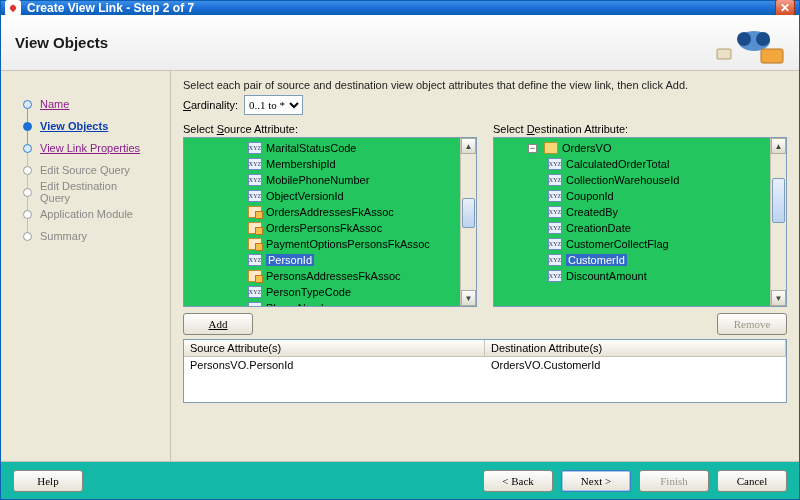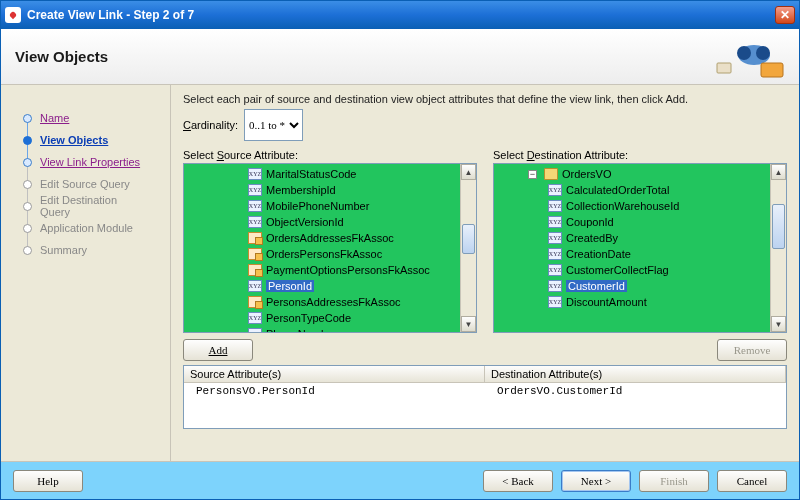--- a/index.html
+++ b/index.html
@@ -1,18 +1,18 @@
 <!DOCTYPE html>
 <html><head>
 <meta charset="utf-8">
 <style>
   * { box-sizing: border-box; }
   html, body { margin:0; padding:0; font-family: Tahoma, sans-serif; font-size:11px; color:#000; }
   .window { width:800px; height:500px; border:1px solid #0a5fb4; background:#ece9d8; display:flex; flex-direction:column; position:relative; }
-  .titlebar { height:28px; background:linear-gradient(to bottom,#3b8ee6 0%,#1c6fd6 50%,#0a5fb4 100%); display:flex; align-items:center; padding:0 4px; color:#fff; font-weight:bold; font-size:12px; }
+  .titlebar { height:14px; background:linear-gradient(to bottom,#3b8ee6 0%,#1c6fd6 50%,#0a5fb4 100%); display:flex; align-items:center; padding:0 4px; color:#fff; font-weight:bold; font-size:12px; }
   .titlebar .icon { width:16px; height:16px; background:#fff; border-radius:3px; margin-right:6px; display:flex; align-items:center; justify-content:center; }
   .titlebar .icon .dot { width:6px; height:6px; background:#d33; border-radius:50% 50% 50% 0; transform:rotate(-45deg); }
   .titlebar .closebtn { margin-left:auto; width:20px; height:18px; background:linear-gradient(#f39e8c,#d34719); border:1px solid #a03010; border-radius:3px; display:flex; align-items:center; justify-content:center; color:#fff; font-weight:bold; font-size:12px; }
   .header { height:56px; background:linear-gradient(to bottom,#fff 0%,#ededed 100%); border-bottom:1px solid #c8c4b8; display:flex; align-items:center; padding:0 14px; position:relative; }
   .header h1 { margin:0; font-size:15px; font-weight:bold; color:#1a1a1a; }
   .header .deco { position:absolute; right:10px; top:4px; width:80px; height:48px; }
   .body { flex:1; display:flex; overflow:hidden; }
   .nav { width:170px; padding:8px 10px 8px 8px; border-right:1px solid #c8c4b8; }
   .nav ul { list-style:none; margin:14px; padding:0; }
   .nav li { display:flex; align-items:center; height:22px; font-size:11px; position:relative; }
@@ -22,21 +22,21 @@
   .nav li .connector { position:absolute; left:4px; top:-8px; width:1px; height:22px; background:#c0c0c0; }
   .nav li.done .connector, .nav li.current .connector { background:#6aa5e8; }
   .nav li a { text-decoration:underline; color:#0a3db4; cursor:pointer; }
   .nav li.done a { color:#8b1e8b; }
   .nav li.current a { color:#0a3db4; font-weight:bold; }
   .nav li.pending span.label { color:#888; }
   .main { flex:1; padding:8px 12px 0 12px; display:flex; flex-direction:column; overflow:hidden; }
   .instruction { color:#222; margin-bottom:4px; }
   .row-card { display:flex; align-items:center; gap:6px; margin-bottom:8px; }
   .underline-key { text-decoration:underline; }
-  select { font-family:Tahoma; font-size:11px; border:1px solid #7f9db9; background:#fff; height:32px; }
+  select { font-family:Tahoma; font-size:11px; border:1px solid #7f9db9; background:#fff; height:20px; }
   .trees { display:flex; gap:16px; }
   .tree-col { flex:1; display:flex; flex-direction:column; }
   .tree-label { margin-bottom:2px; }
   .treebox { border:1px solid #7f9db9; background:#22c55e; height:170px; position:relative; display:flex; }
   .tree-scroll { overflow:auto; flex:1; padding:2px 2px 2px 6px; }
   .attr { height:16px; display:flex; align-items:center; gap:4px; white-space:nowrap; padding-left:58px; cursor:default; }
   .attr.indent2 { padding-left:48px; }
   .attr.indent1 { padding-left:28px; }
   .attr .ico { width:14px; height:12px; flex:none; display:flex; align-items:center; justify-content:center; }
   .ico-xyz { border:1px solid #6a8cc0; background:#eaf2ff; font-size:6px; color:#335; line-height:1; padding:0 1px; font-family:Verdana; }
@@ -48,22 +48,22 @@
   .vscroll { width:16px; background:#ece9d8; border-left:1px solid #c8c4b8; position:relative; }
   .vscroll .arrow { height:16px; background:linear-gradient(#fefefe,#dedcce); border:1px solid #b0ada0; display:flex; align-items:center; justify-content:center; font-size:8px; color:#444; }
   .vscroll .thumb { position:absolute; left:1px; right:1px; top:60px; height:30px; background:linear-gradient(#e8f0fb,#bcd3f0); border:1px solid #7f9db9; border-radius:2px; }
   .btnrow { display:flex; justify-content:space-between; gap:8px; margin:6px 0 4px 0; }
   button.win { font-family:Tahoma; font-size:11px; height:22px; min-width:70px; background:linear-gradient(#fefefe,#e6e3d6); border:1px solid #8a887c; border-radius:3px; padding:0 10px; }
   button.win:disabled { color:#9a988c; }
   .gridbox { border:1px solid #7f9db9; background:#fff; height:64px; display:flex; flex-direction:column; }
   .gridhead { display:flex; background:linear-gradient(#fdfdfc,#e7e4d7); border-bottom:1px solid #c8c4b8; }
   .gridhead div { flex:1; padding:2px 6px; border-right:1px solid #c8c4b8; }
   .gridrow { display:flex; }
-  .gridrow div { flex:1; padding:2px 12px;font-family:Liberation Mono, monospace; }
-  .footer { height:38px; border-top:1px solid #c8c4b8; background:#7dd3fc; display:flex; align-items:center; padding:0 12px; gap:8px; }
+  .gridrow div { flex:1; padding:2px 6px; }
+  .footer { height:38px; border-top:1px solid #c8c4b8; background:#14b8a6; display:flex; align-items:center; padding:0 12px; gap:8px; }
   .footer .spacer { flex:1; }
   button.win.default { border:1px solid #3a7cc8; box-shadow:inset 0 0 0 1px #a4c6ef; }
 </style>
 </head>
 <body>
 
 <div class="window">
 
   <div class="titlebar">
     <div class="icon">

